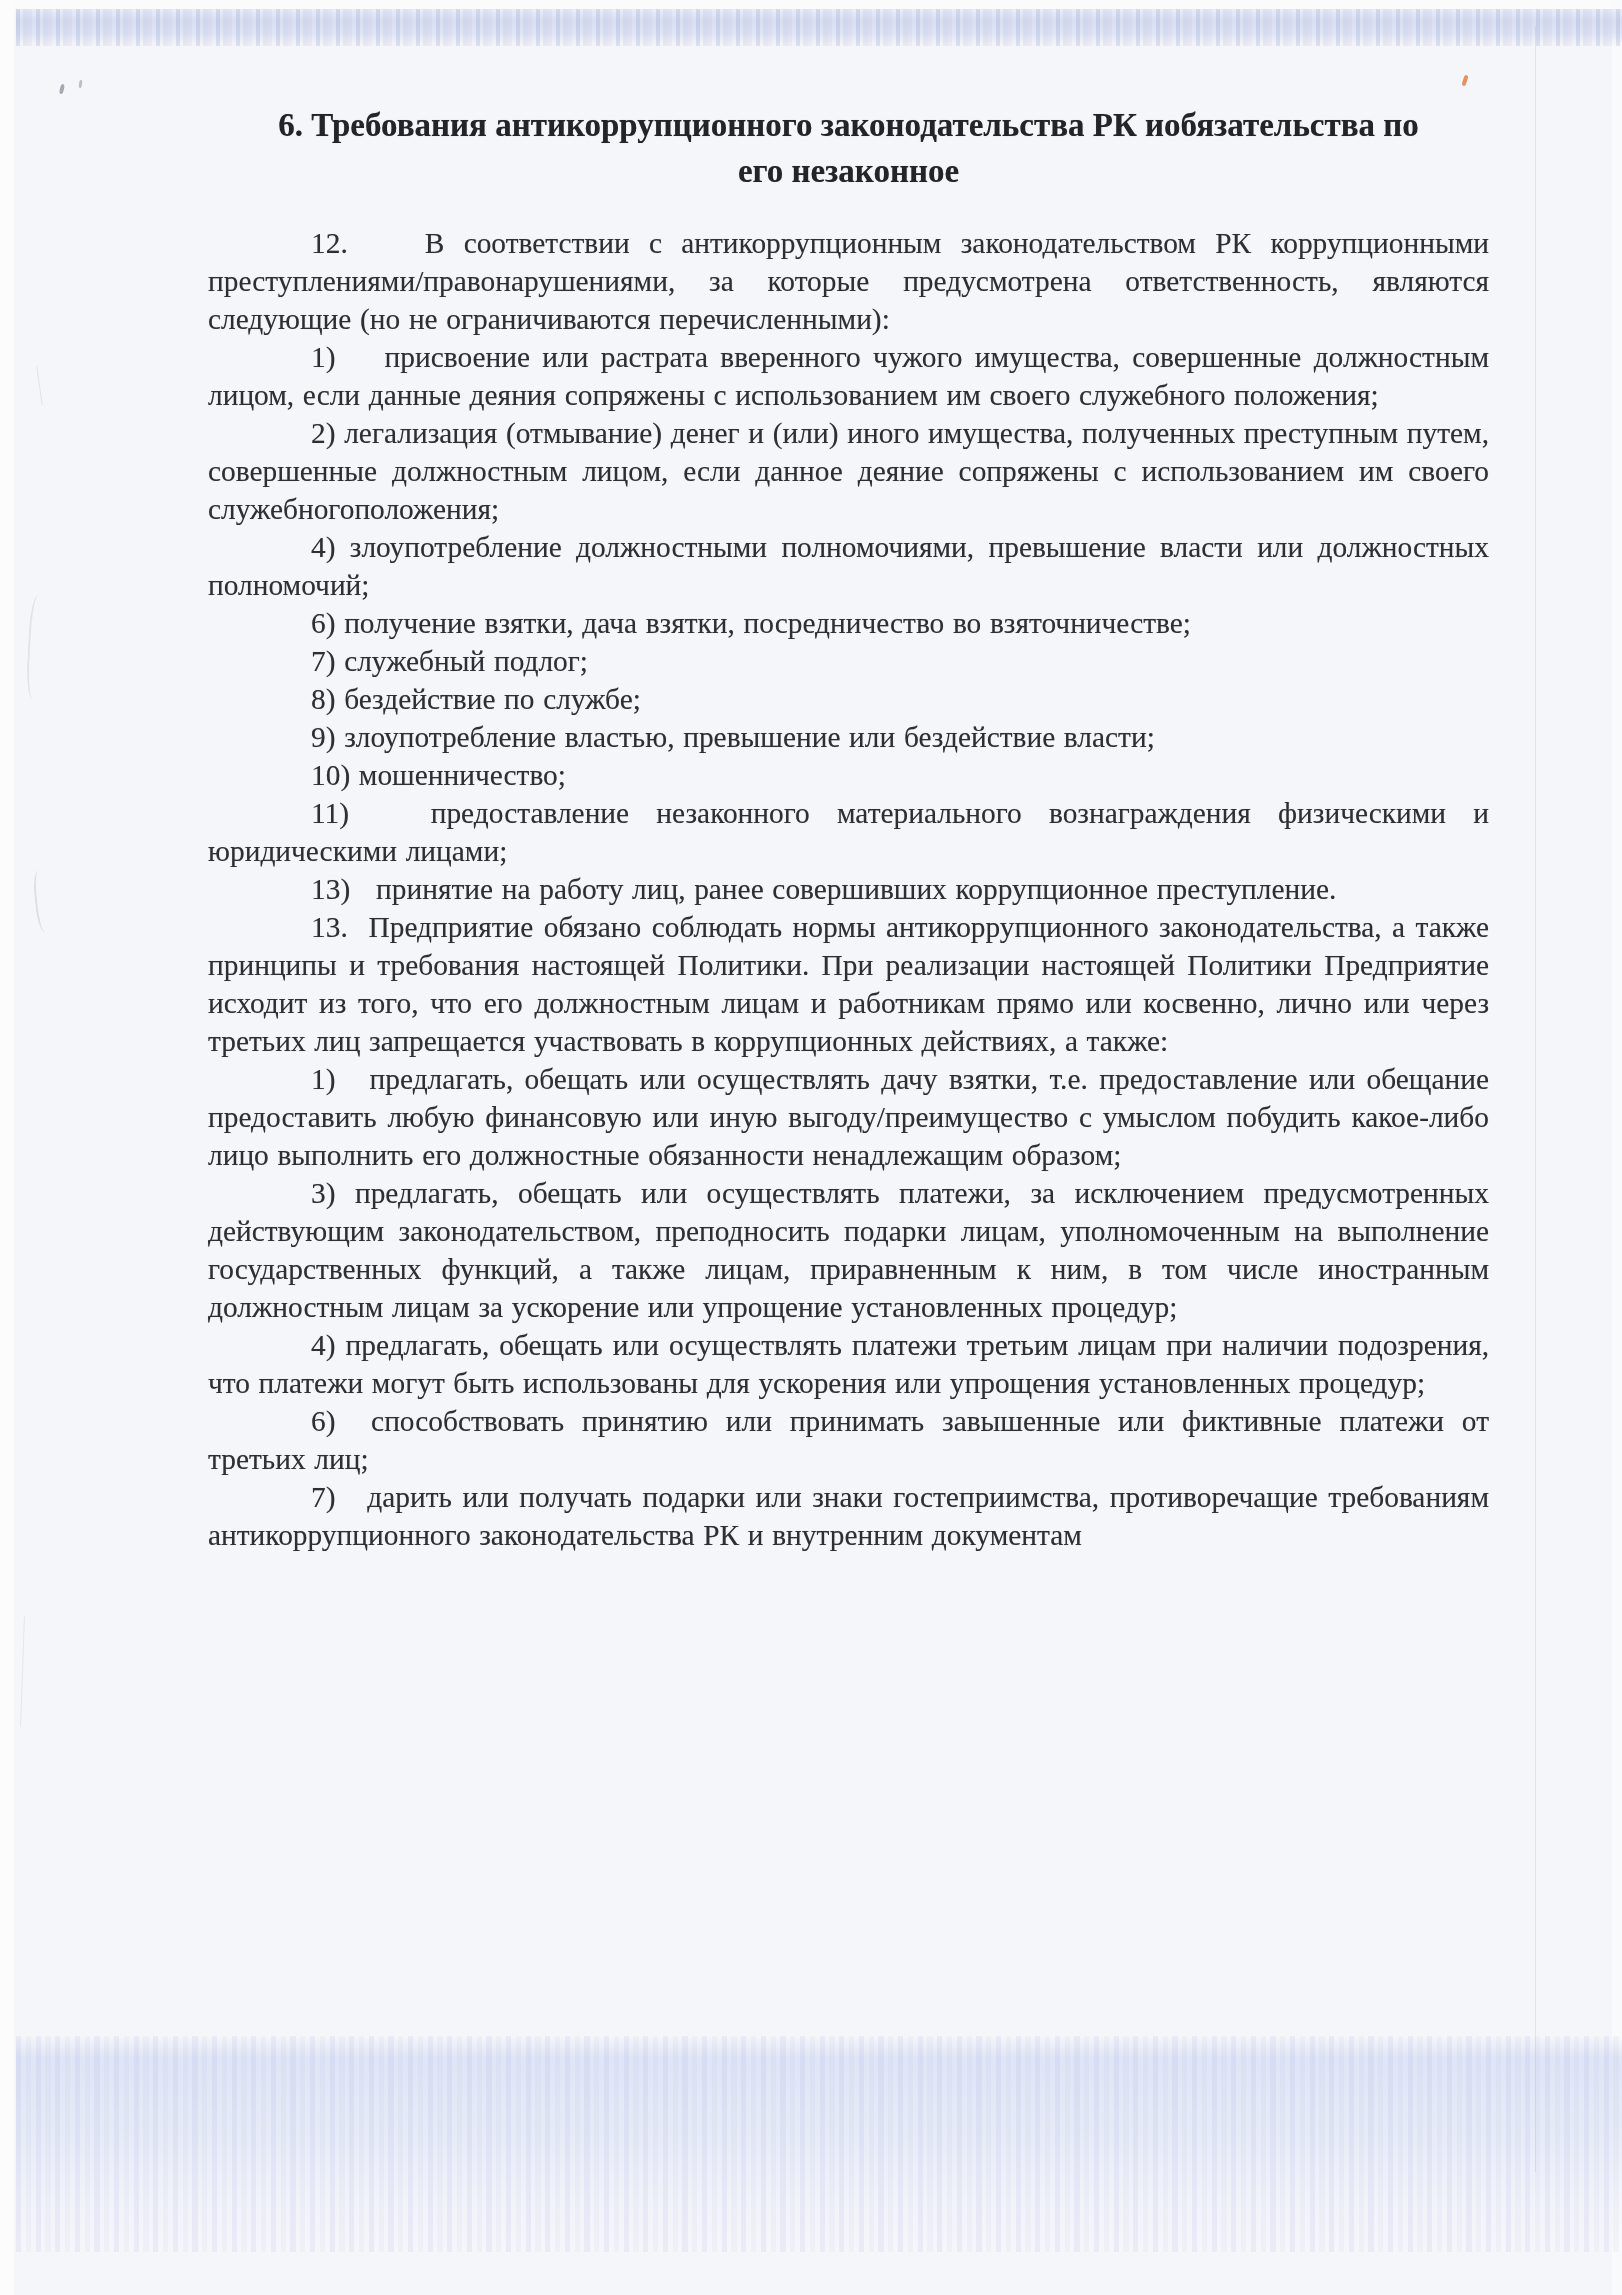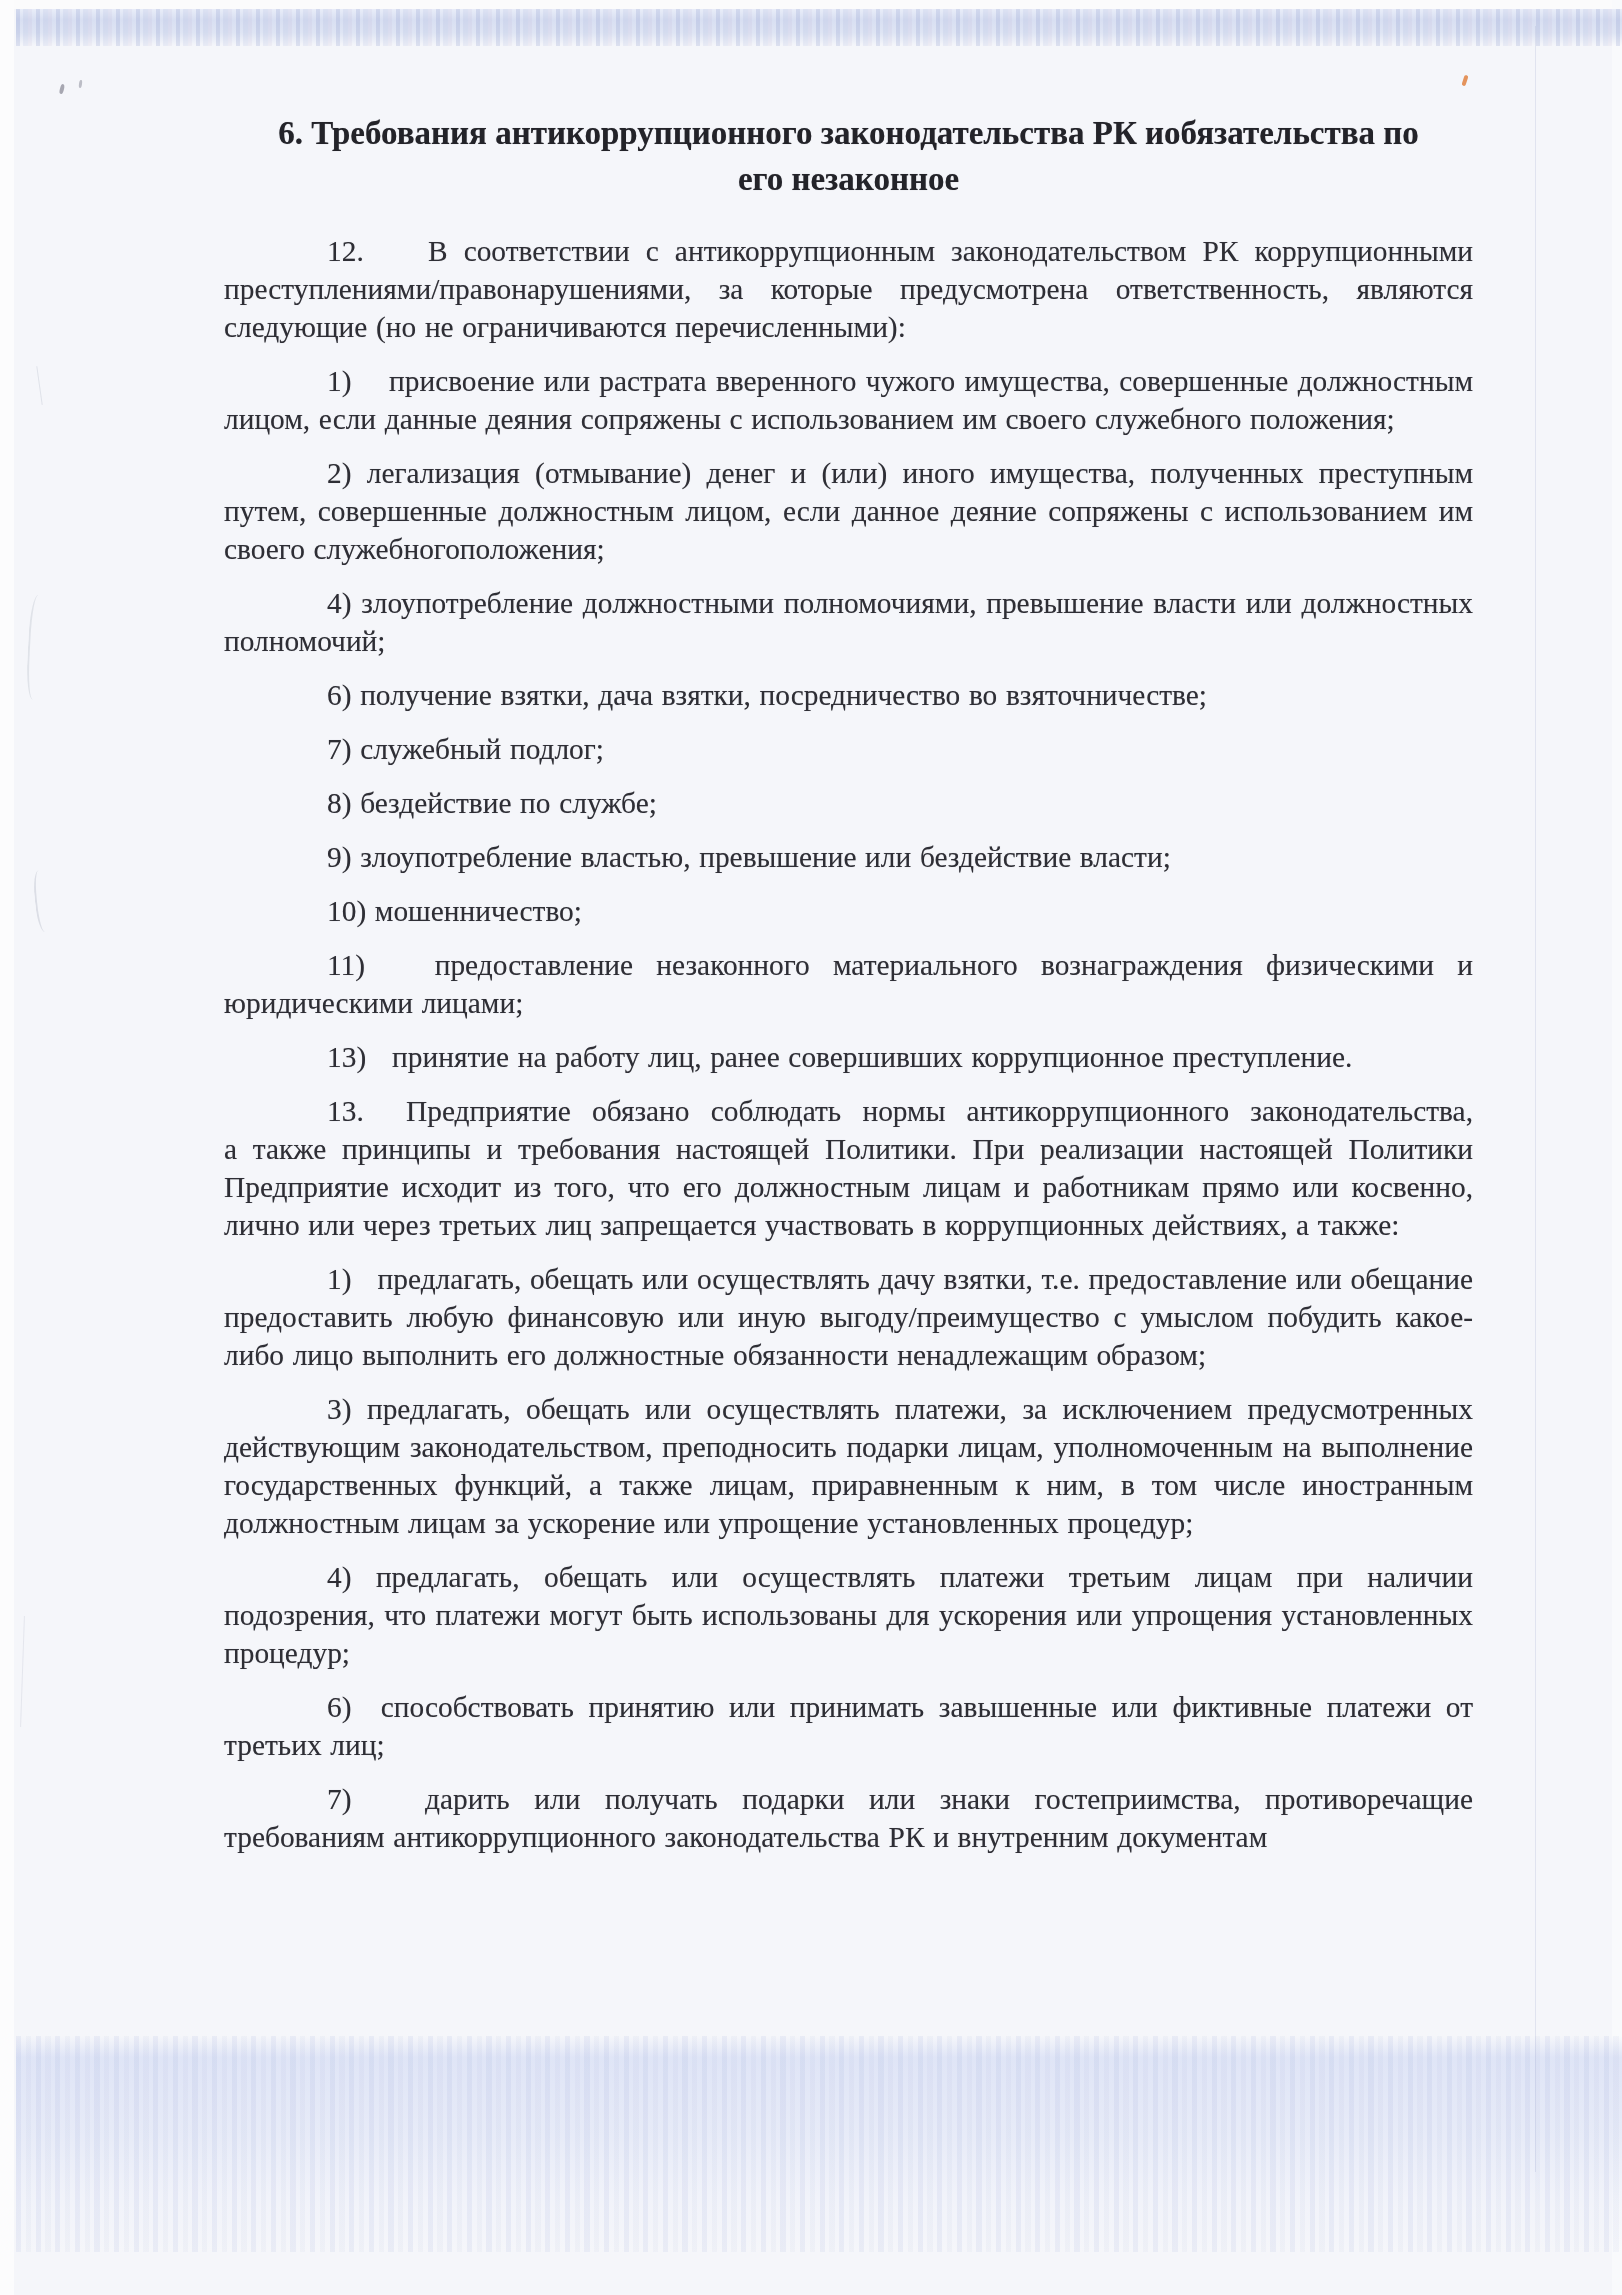--- a/index.html
+++ b/index.html
@@ -37,35 +37,35 @@
   .artifact{position:absolute;}
   .mark-comma1{left:60px;top:84px;width:3.9px;height:9.8px;border-radius:60% 60% 50% 50%;background:#7c7d8a;transform:rotate(14deg);opacity:.65;}
   .mark-comma2{left:79px;top:80px;width:2.6px;height:7.9px;border-radius:50%;background:#8d8e9a;transform:rotate(8deg);opacity:.55;}
   .speck-orange{left:1463px;top:75px;width:3.9px;height:11px;border-radius:2px;background:#e0813f;transform:rotate(18deg);opacity:.85;}
   .smudge-1{left:27.5px;top:595px;width:17px;height:105px;border-left:2px solid rgba(120,128,152,0.16);transform:rotate(3deg);border-radius:40%;}
   .smudge-2{left:35px;top:870px;width:13px;height:62px;border-left:2px solid rgba(120,128,152,0.20);transform:rotate(-6deg);border-radius:45%;}
   .smudge-3{left:22px;top:1616px;width:1.3px;height:111px;background:rgba(130,138,162,0.14);transform:rotate(2deg);}
   .smudge-4{left:39px;top:366px;width:1.3px;height:39px;background:rgba(130,138,162,0.18);transform:rotate(-8deg);}
   
   .doc{
-    position:absolute;left:208px;top:110px;width:1281px;
+    position:absolute;left:208px;top:102px;width:1281px;
     color:#2e2e35;
     font-size:29.4px;line-height:38px;
     text-shadow:0 0 0.7px rgba(46,46,53,0.38);
     z-index:2;
   }
   .title{
     margin:0 0 30px 0;
     font-size:33px;line-height:46px;font-weight:700;
     color:#232329;text-align:center;
     text-shadow:0 0 0.7px rgba(30,30,38,0.45);
   }
   .title .tl{display:block;white-space:nowrap;}
   .para{
-    margin:16px;
+    margin:0;
     text-align:justify;
     text-indent:103px;
     word-spacing:1.3px;
   }
 </style>
 </head>
 <body>
 
 <div class="page">
   <div class="edge-top"></div>

